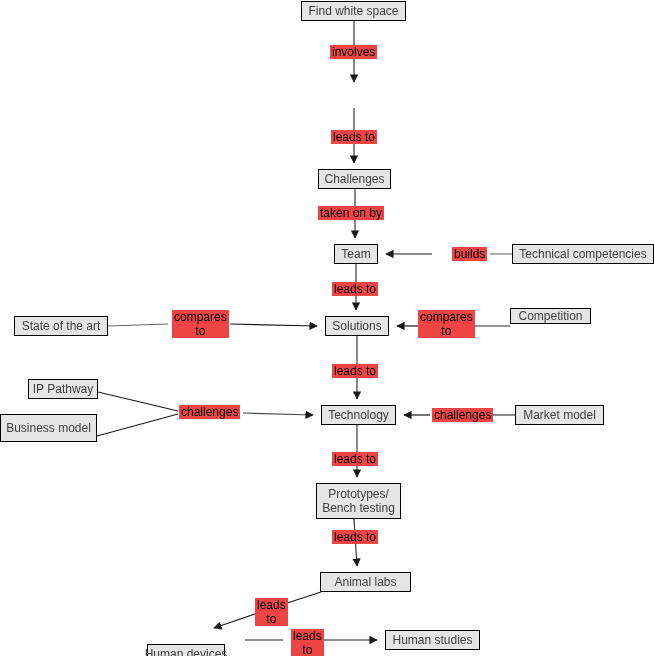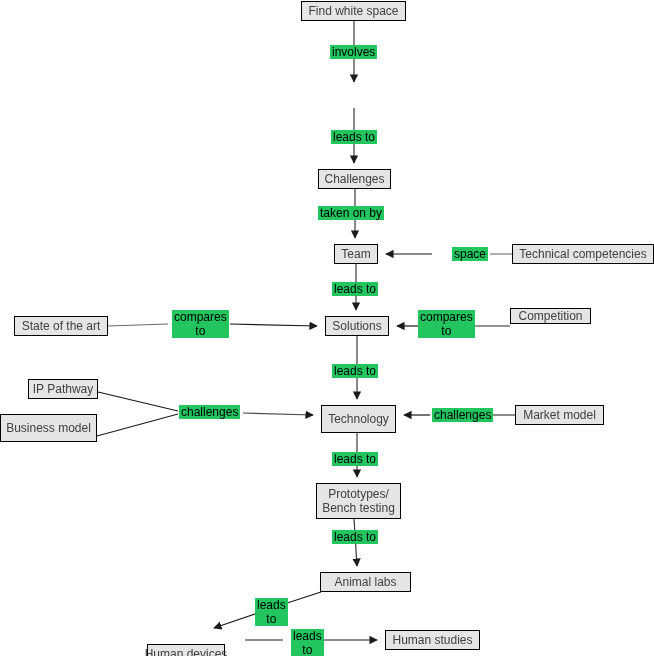--- a/index.html
+++ b/index.html
@@ -42,21 +42,21 @@
     z-index: 3;
   }
   .edge-label {
     position: absolute;
     color: #000000;
     font-family: "Liberation Sans", sans-serif;
     font-size: 12px;
     line-height: 14px;
     text-align: center;
     white-space: pre;
-    background: #22c55e;
+    background: #ef4444;
     padding: 0 2px;
     z-index: 2;
   }
 </style>
 </head>
 <body>
 
 <div id="canvas">
 
   <svg id="edges" viewBox="0 0 654 656" width="654" height="656" xmlns="http://www.w3.org/2000/svg">
@@ -159,21 +159,21 @@
   </div>
 
   <div class="node" style="left:14px; top:316px; width:94px; height:20px;">
     <span>State of the art</span>
   </div>
 
   <div class="node" style="left:510px; top:308px; width:81px; height:16px;">
     <span>Competition</span>
   </div>
 
-  <div class="node" style="left:321px; top:405px; width:75px; height:28px;">
+  <div class="node" style="left:321px; top:405px; width:75px; height:20px;">
     <span>Technology</span>
   </div>
 
   <div class="node" style="left:28px; top:379px; width:70px; height:20px;">
     <span>IP Pathway</span>
   </div>
 
   <div class="node" style="left:0px; top:414px; width:97px; height:28px;">
     <span>Business model</span>
   </div>
@@ -198,21 +198,21 @@
   <div class="node" style="left:385px; top:630px; width:95px; height:20px;">
     <span>Human studies</span>
   </div>
 
   <div class="edge-label" style="left:330px; top:45px;">involves</div>
 
   <div class="edge-label" style="left:331px; top:130px;">leads to</div>
 
   <div class="edge-label" style="left:318px; top:206px;">taken on by</div>
 
-  <div class="edge-label" style="left:452px; top:247px;">space</div>
+  <div class="edge-label" style="left:452px; top:247px;">builds</div>
 
   <div class="edge-label" style="left:332px; top:282px;">leads to</div>
 
   <div class="edge-label" style="left:172px; top:310px;">compares
 to</div>
 
   <div class="edge-label" style="left:418px; top:310px;">compares
 to</div>
 
   <div class="edge-label" style="left:332px; top:364px;">leads to</div>

